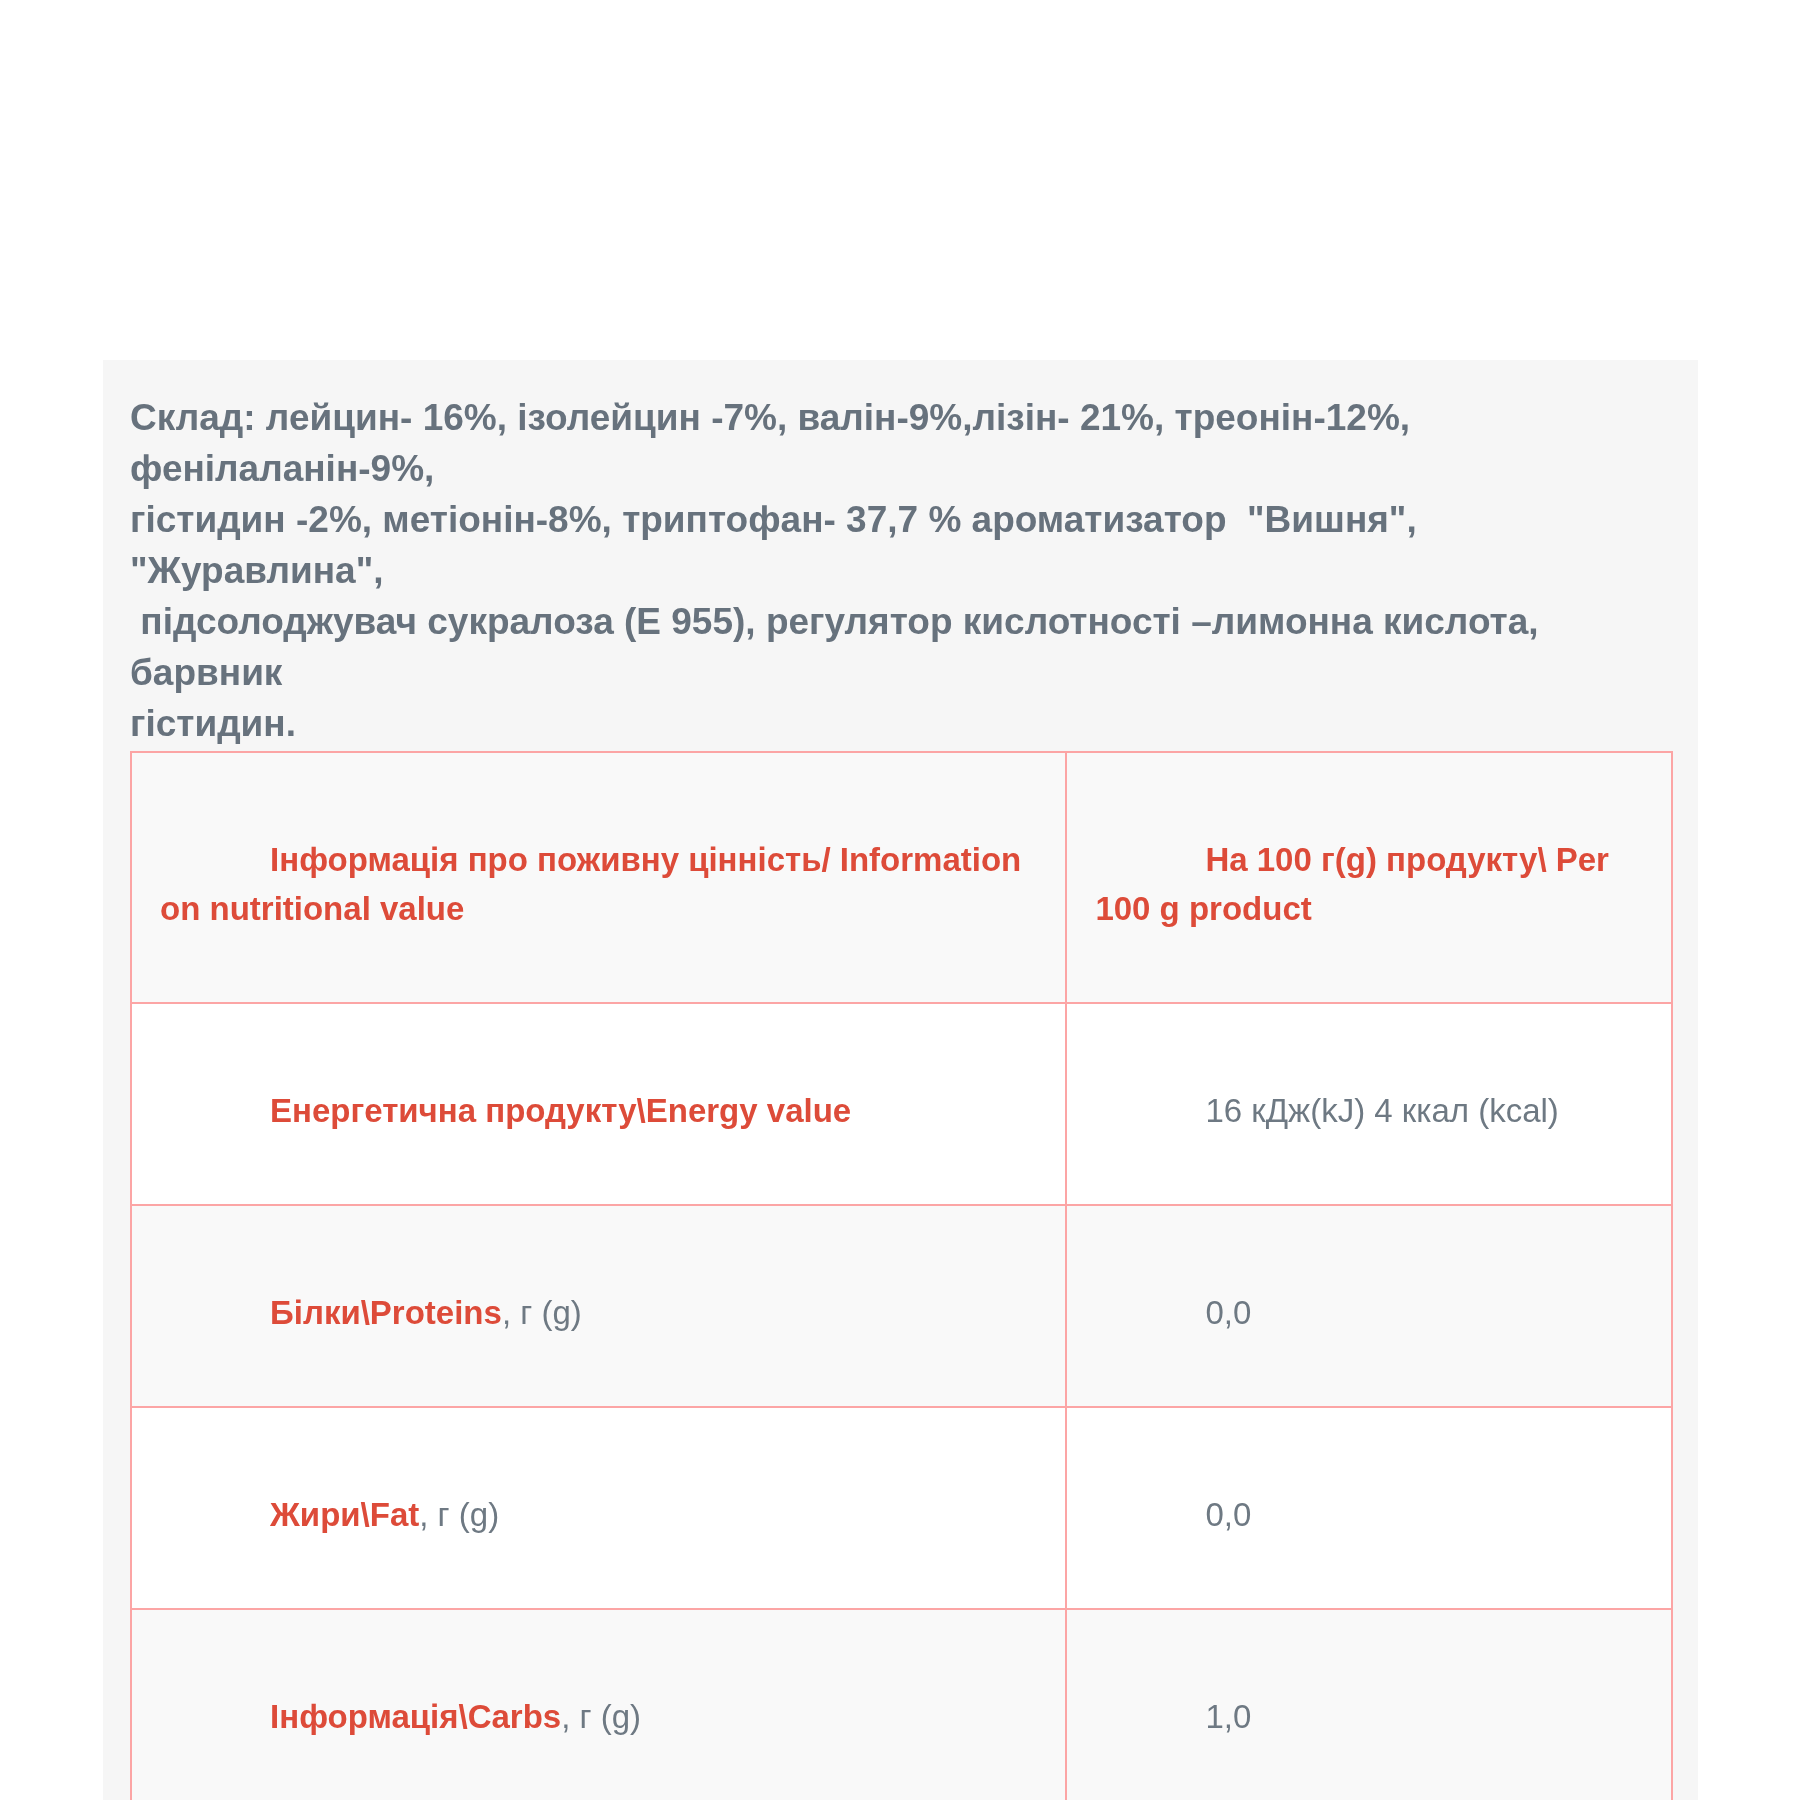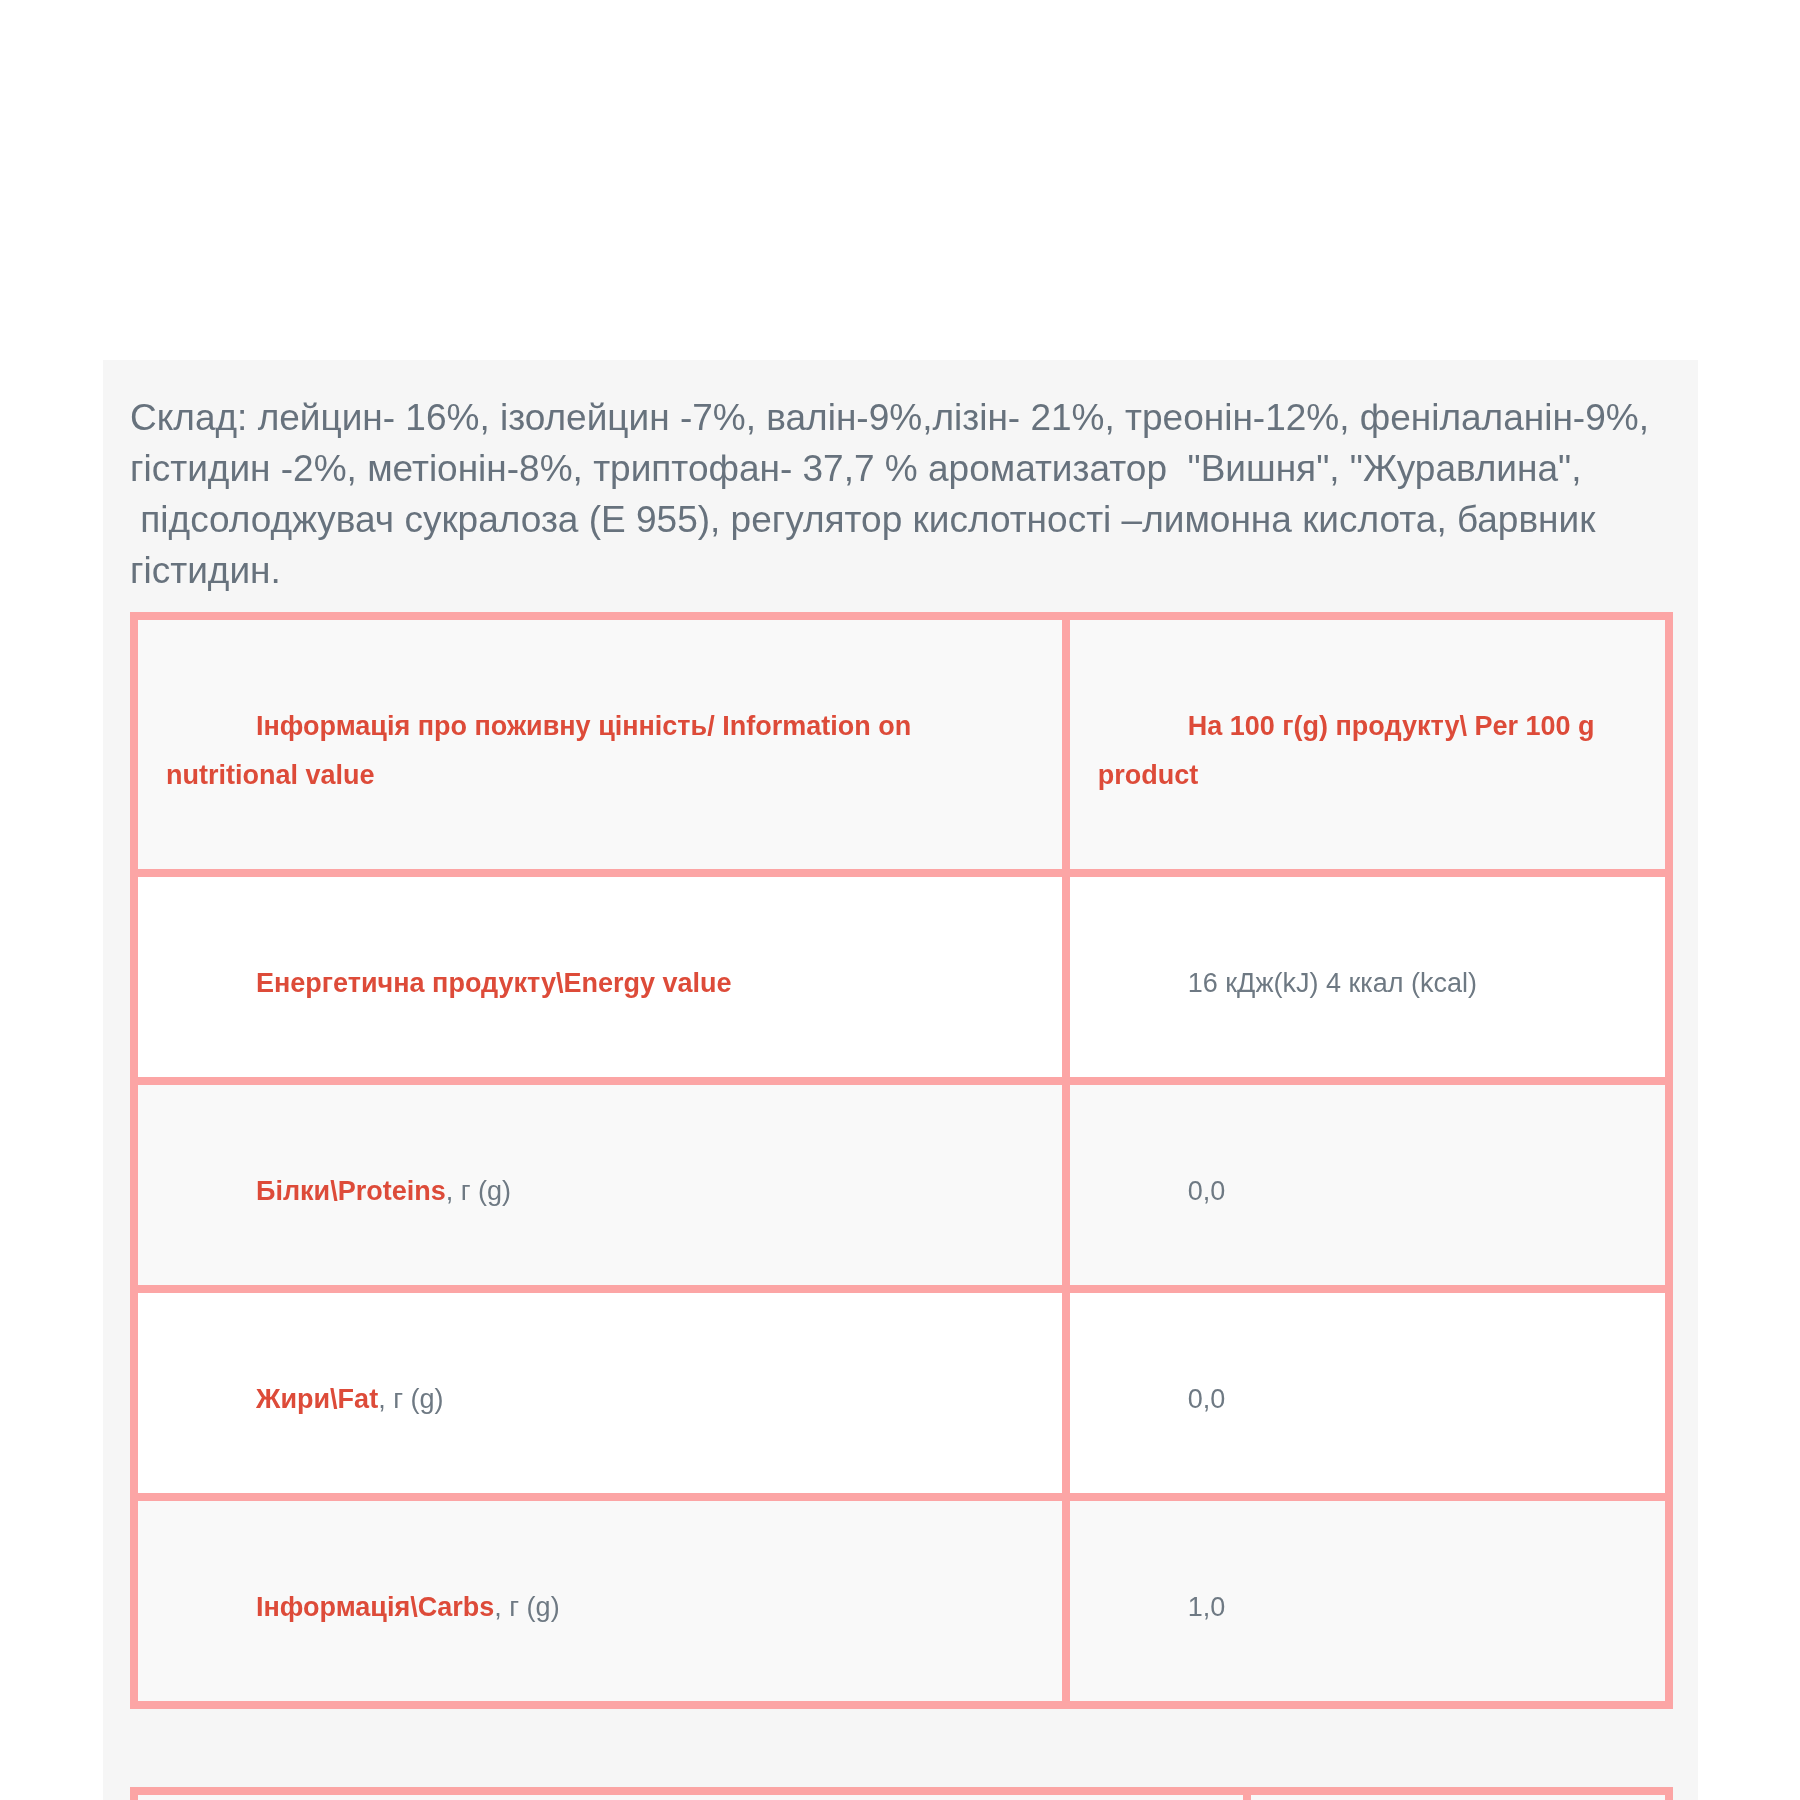--- a/index.html
+++ b/index.html
@@ -18,38 +18,39 @@
   .content-panel {
     position: absolute;
     left: 103px;
     top: 360px;
     width: 1595px;
     box-sizing: border-box;
     background: #f6f6f6;
     padding: 32px 25px 46px 27px;
   }
   .composition {
-    margin: 0 0 16px 0;
+    margin: 0 0 2px 0;
+    font-weight: bold;
   }
   .composition .line {
     font-size: 37px;
     line-height: 51px;
     color: #67727d;
     white-space: pre-wrap;
   }
   table.data-table {
     width: 100%;
     border-collapse: collapse;
     background: #ffffff;
     table-layout: fixed;
   }
   table.data-table td {
-    border: 8px solid #fca5a5;
+    border: 2px solid #fca5a5;
     padding: 33px 28px 20px 28px;
-    font-size: 27px;
+    font-size: 33px;
     line-height: 49px;
     color: #6e7983;
     vertical-align: top;
     white-space: pre-wrap;
     word-wrap: break-word;
   }
   table.data-table tr.striped td {
     background: #f9f9f9;
   }
   .red {

